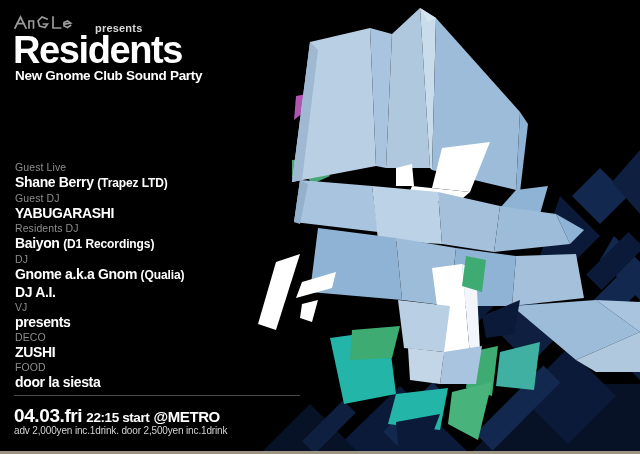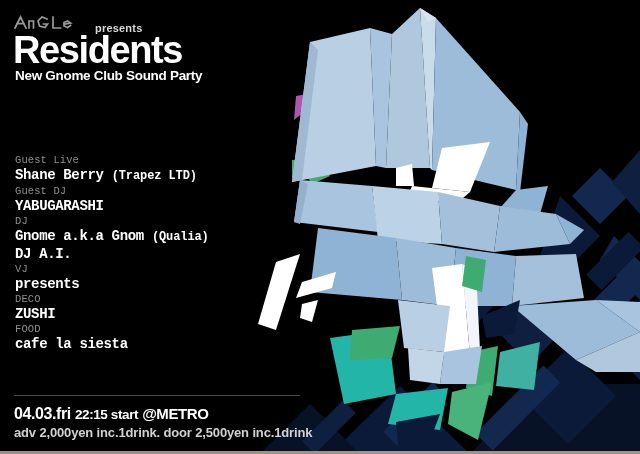--- a/index.html
+++ b/index.html
@@ -62,23 +62,22 @@
   .subtitle{
     position:absolute;left:15px;top:68px;
     color:#ffffff;
     font-size:13.5px;
     font-weight:700;
     letter-spacing:-.3px;
   }
 
   
   .lineup{
-    position:absolute;left:15px;top:154px;
+    position:absolute;left:15px;top:161px;
     width:230px;
-    font-family:Liberation Mono, monospace;
   }
   .lineup-block{margin-bottom:1px;}
   .role{
     color:#8d8d8d;
     font-size:10.5px;
     font-weight:400;
     line-height:13px;
     letter-spacing:.1px;
   }
   .act{
@@ -111,28 +110,28 @@
     width:286px;height:1px;
     background:#4a4a4a;
   }
   .footer-main{
     position:absolute;left:14px;top:405px;
     color:#ffffff;
     font-weight:700;
     letter-spacing:-.4px;
     white-space:nowrap;
   }
-  .footer-main .date{font-size:16px;}
+  .footer-main .date{font-size:19px;}
   .footer-main .time{font-size:13.5px;}
   .footer-main .venue{font-size:15px;}
   .footer-sub{
     position:absolute;left:14px;top:425px;
     color:#d2d2d2;
-    font-size:13px;
-    font-weight:700;
+    font-size:10px;
+    font-weight:400;
     letter-spacing:-.15px;
     white-space:nowrap;
   }
 </style>
 </head>
 <body>
 
 <div id="flyer">
 
   <div id="artwork">
@@ -263,20 +262,24 @@
       <div class="lineup-block">
         <div class="role">Guest Live</div>
         <div class="act"><span>Shane Berry</span> <span class="note">(Trapez LTD)</span></div>
       </div>
 
       <div class="lineup-block">
         <div class="role">Guest DJ</div>
         <div class="act"><span>YABUGARASHI</span></div>
       </div>
 
+      <div class="lineup-block">
+        <div class="role">Residents DJ</div>
+        <div class="act"><span>Baiyon</span> <span class="note">(D1 Recordings)</span></div>
+      </div>
 
       <div class="lineup-block">
         <div class="role">DJ</div>
         <div class="act"><span>Gnome a.k.a Gnom</span> <span class="note">(Qualia)</span></div>
       </div>
 
       <div class="lineup-block">
         <div class="act"><span>DJ A.I.</span></div>
       </div>
 
@@ -286,21 +289,21 @@
         <div class="act"><span>presents</span></div>
       </div>
 
       <div class="lineup-block">
         <div class="role">DECO</div>
         <div class="act"><span>ZUSHI</span></div>
       </div>
 
       <div class="lineup-block">
         <div class="role">FOOD</div>
-        <div class="act"><span>cafe la siesta</span></div>
+        <div class="act"><span>door la siesta</span></div>
       </div>
 
     </div>
 
     <div class="rule"></div>
 
     <div class="footer-main">
       <span class="date">04.03.fri</span>
       <span class="time">22:15 start</span>
       <span class="venue">@METRO</span>

